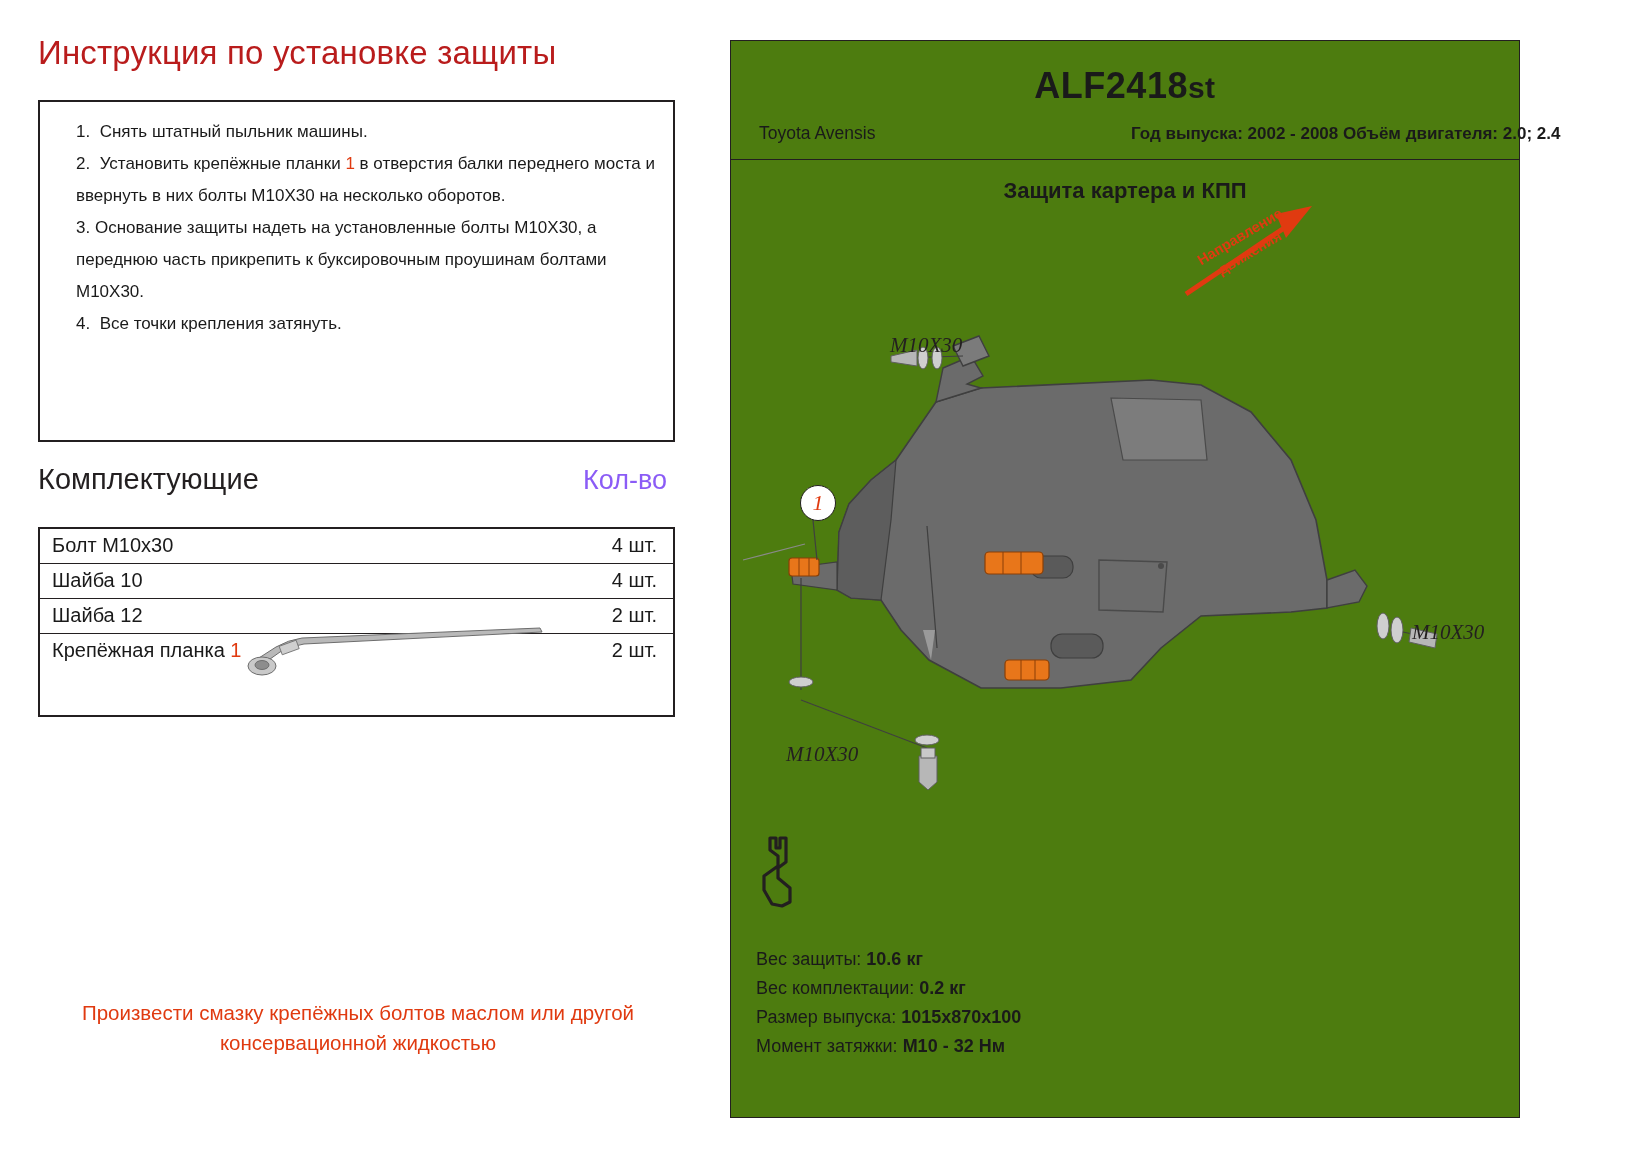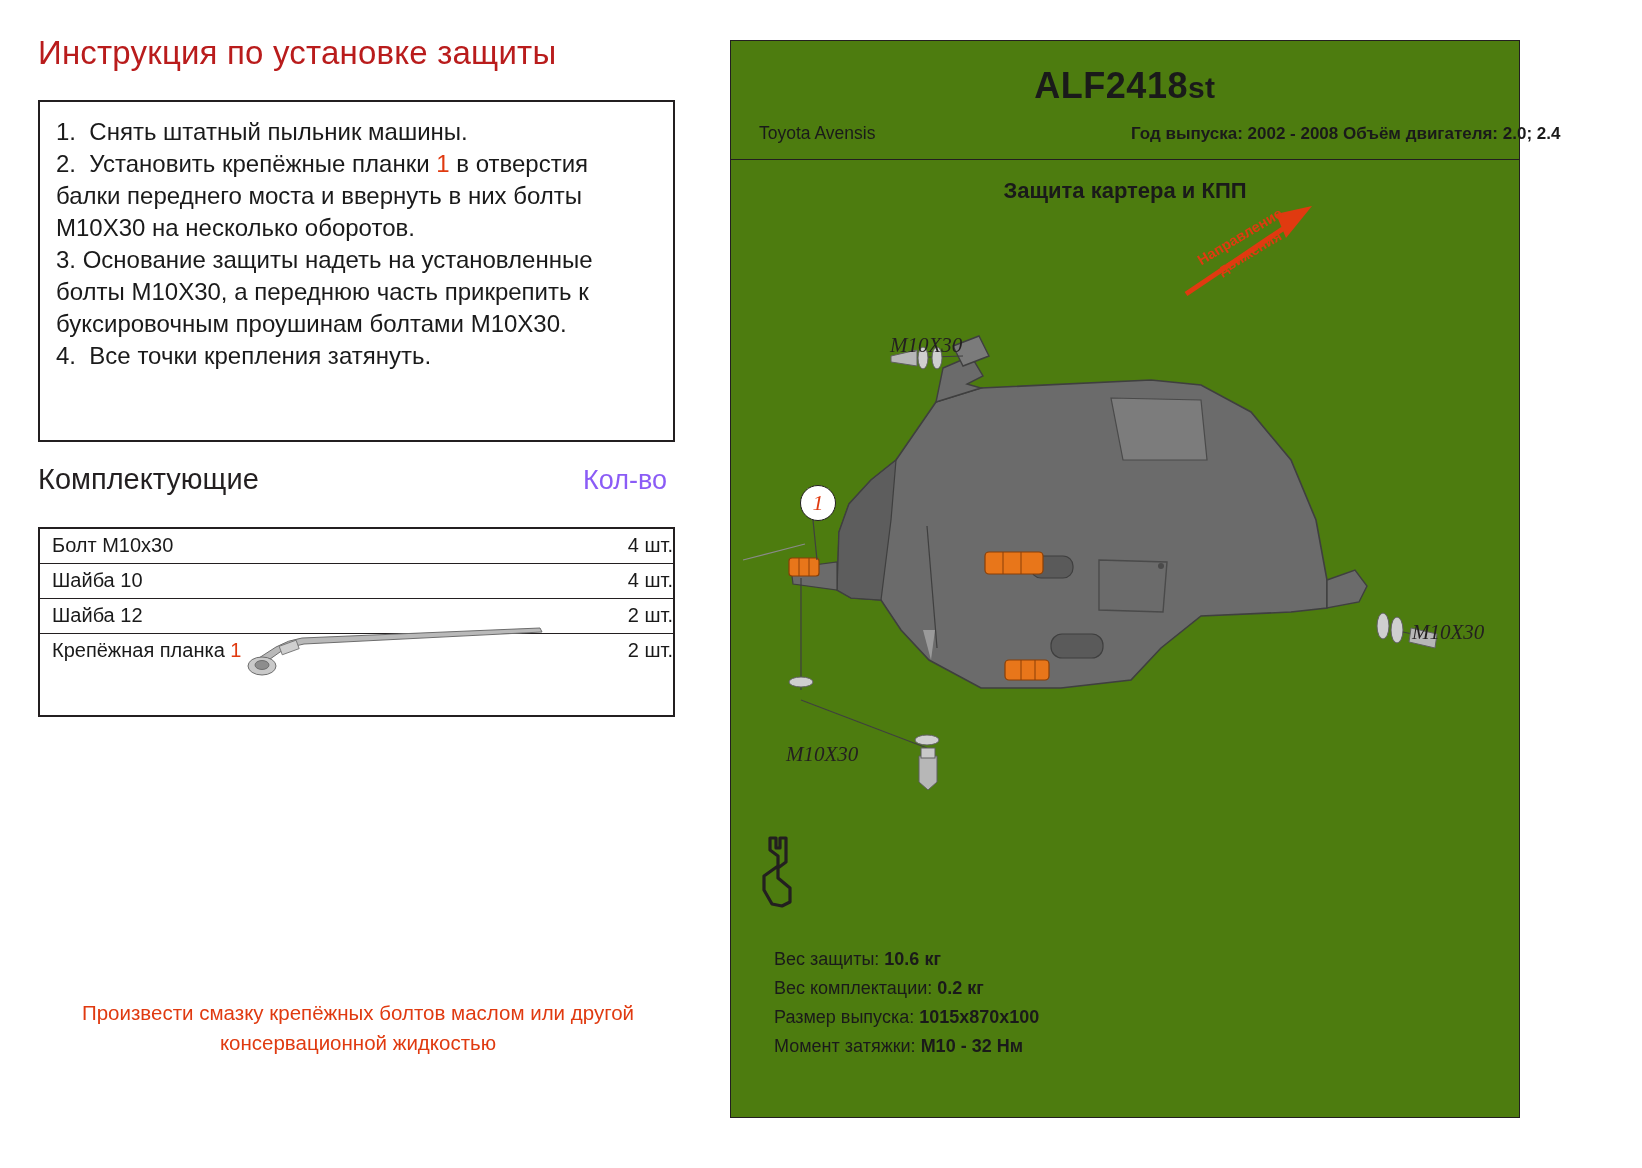--- a/index.html
+++ b/index.html
@@ -39,22 +39,23 @@
     position: absolute;
     left: 38px;
     top: 100px;
     width: 637px;
     height: 342px;
     border: 2px solid #231f20;
     box-sizing: border-box;
   }
   .instr-list {
     padding: 14px 16px 0 16px;
-    font-size: 24px;
+    font-size: 17px;
     line-height: 32px;
+    margin-left: 20px;
   }
   .instr-item {
     margin-bottom: 0px;
   }
   .instr-item .num {
     display: inline;
   }
   .red {
     color: #e03a10;
   }
@@ -100,21 +101,21 @@
     padding: 4px 10px 5px 12px;
     height: 25px;
     color: #1a1a1a;
   }
   .comp-table tr:last-child td {
     border-bottom: none;
   }
   .comp-table td.qty {
     text-align: right;
     width: 110px;
-    padding-right: 0;
+    padding-right: 16px;
   }
 
   .plate-illus {
     position: absolute;
     left: 240px;
     top: 625px;
     width: 310px;
     height: 55px;
   }
 
@@ -243,21 +244,21 @@
   .wrench {
     position: absolute;
     left: 752px;
     top: 832px;
     width: 60px;
     height: 80px;
   }
 
   .specs {
     position: absolute;
-    left: 774px;
+    left: 756px;
     top: 945px;
     font-size: 18px;
     line-height: 29px;
   }
   .specs div span.v {
     font-weight: bold;
   }
   .disclaimer {
     position: absolute;
     left: 731px;

